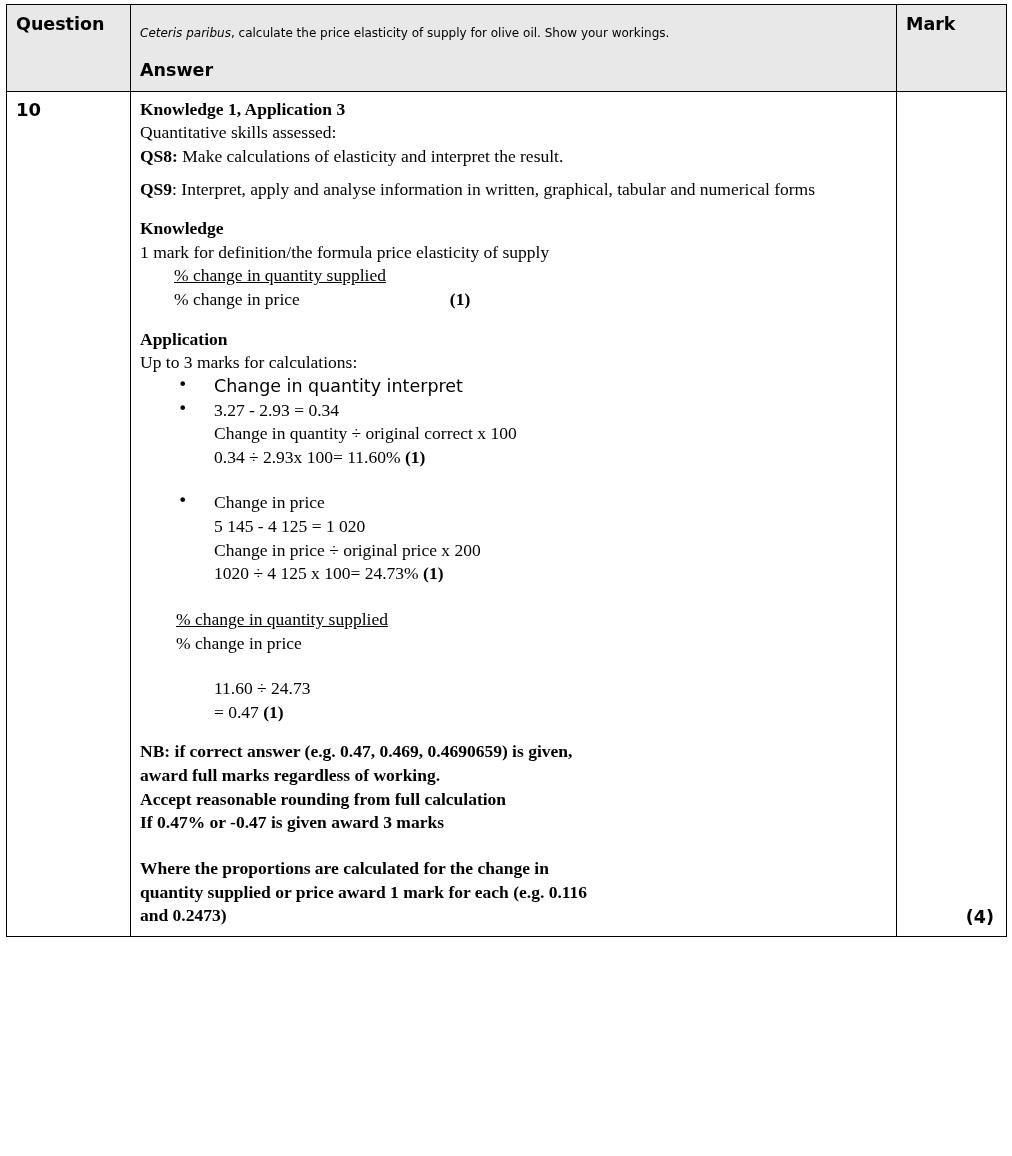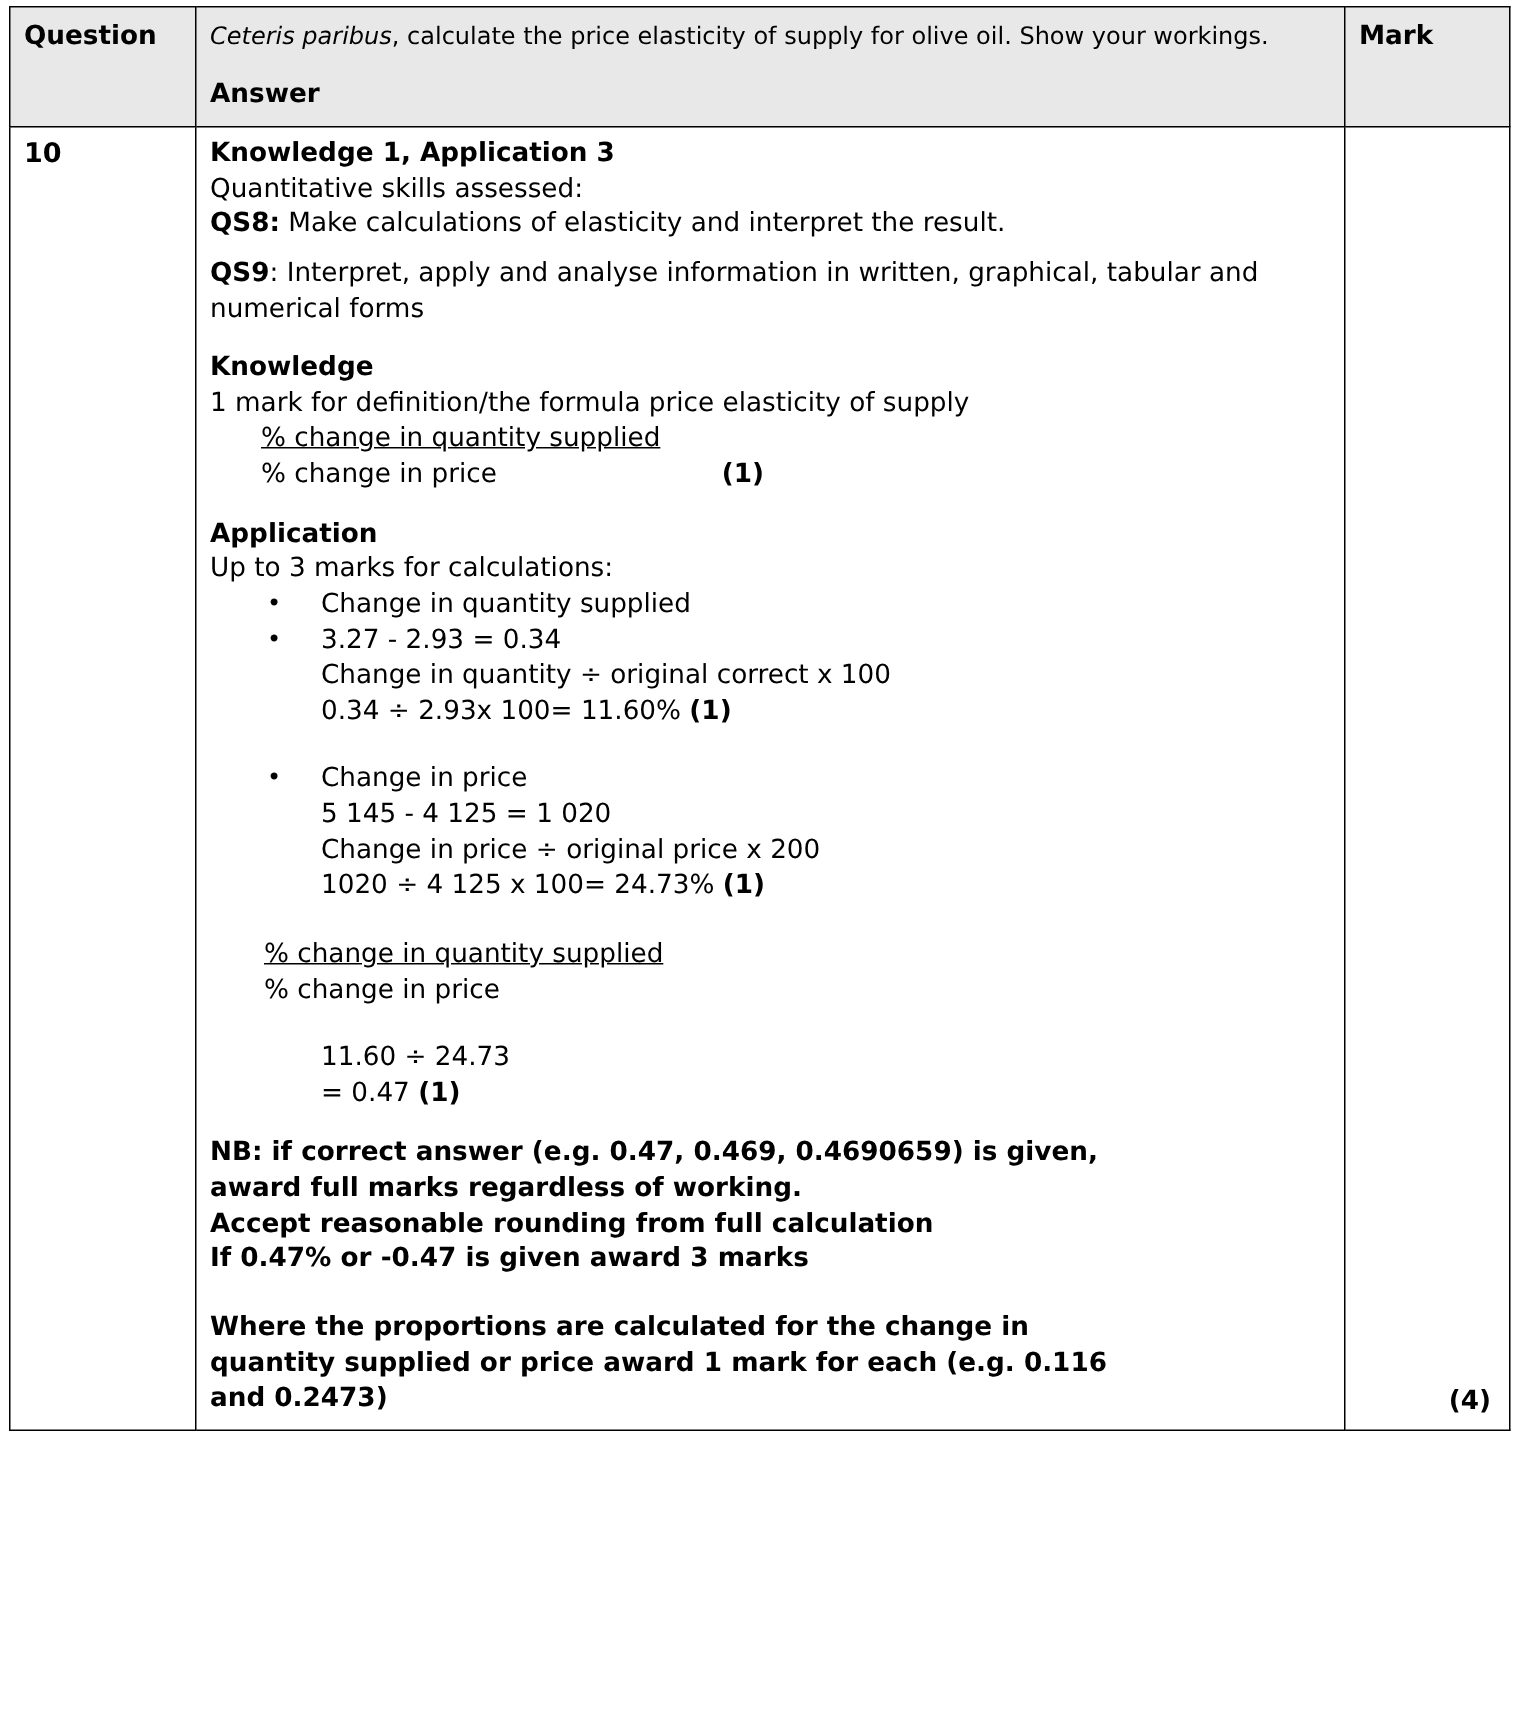--- a/index.html
+++ b/index.html
@@ -39,36 +39,37 @@
     padding-top: 8px;
     padding-bottom: 8px;
   }
   .bold { font-weight: bold; }
   .ital { font-style: italic; }
   .hdr-label {
     font-weight: bold;
     font-size: 17.5px;
   }
   .q-stem {
-    font-size: 16px;
+    font-size: 12px;
     line-height: 1.34;
+    margin-top: 12px;
   }
   .answer-label {
     font-weight: bold;
     margin-top: 18px;
   }
   .qnum {
     font-weight: bold;
     font-size: 18px;
   }
   .body-cell {
     padding-top: 8px;
     padding-bottom: 10px;
   }
-  .line { margin: 0; }
+  .line { margin: 0; font-family: Liberation Serif, serif; }
   .gap-sm { height: 9px; }
   .gap-md { height: 16px; }
   .gap-lg { height: 22px; }
   .heading {
     font-weight: bold;
   }
   .frac-num {
     text-decoration: underline;
     margin-left: 34px;
   }
@@ -161,21 +162,21 @@
           <div class="line frac-num">% change in quantity supplied</div>
           <div class="line frac-den"><span>% change in price</span><span class="mark-spacer"></span><span class="mark-inline">(1)</span></div>
 
           <div class="gap-md"></div>
 
           <div class="line heading">Application</div>
           <div class="line">Up to 3 marks for calculations:</div>
 
           <ul class="bullets">
             <li>
-              <span>Change in quantity supplied</span>
+              <span>Change in quantity interpret</span>
             </li>
             <li>
               <div class="line">3.27 - 2.93 = 0.34</div>
               <div class="line">Change in quantity ÷ original correct x 100</div>
               <div class="line"><span>0.34 ÷ 2.93x 100= 11.60%</span> <span class="mark-inline">(1)</span></div>
             </li>
           </ul>
 
           <div class="gap-lg"></div>
 

